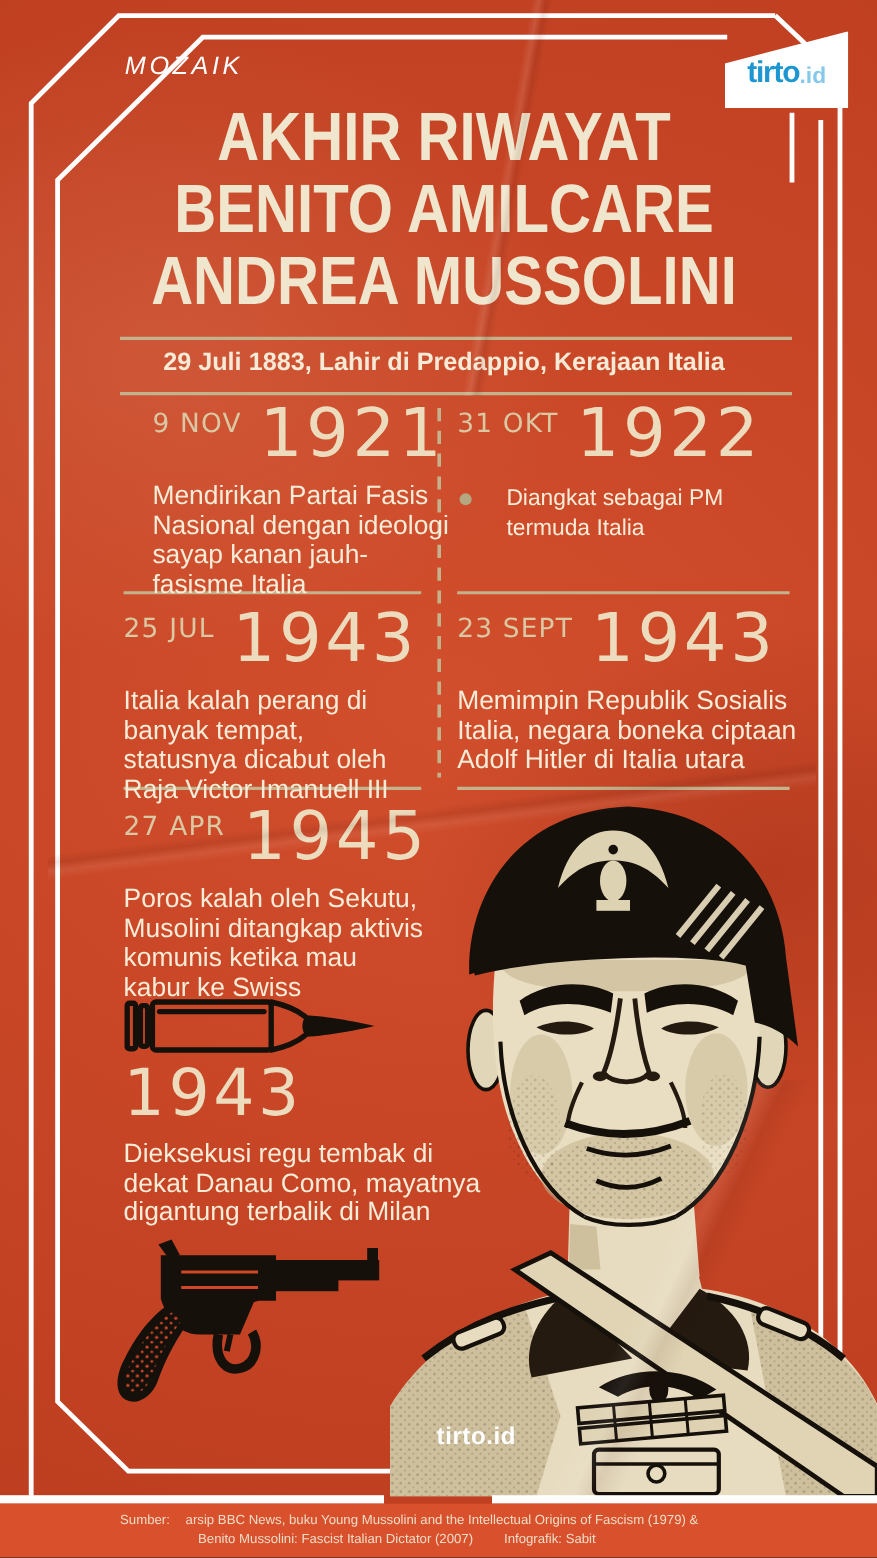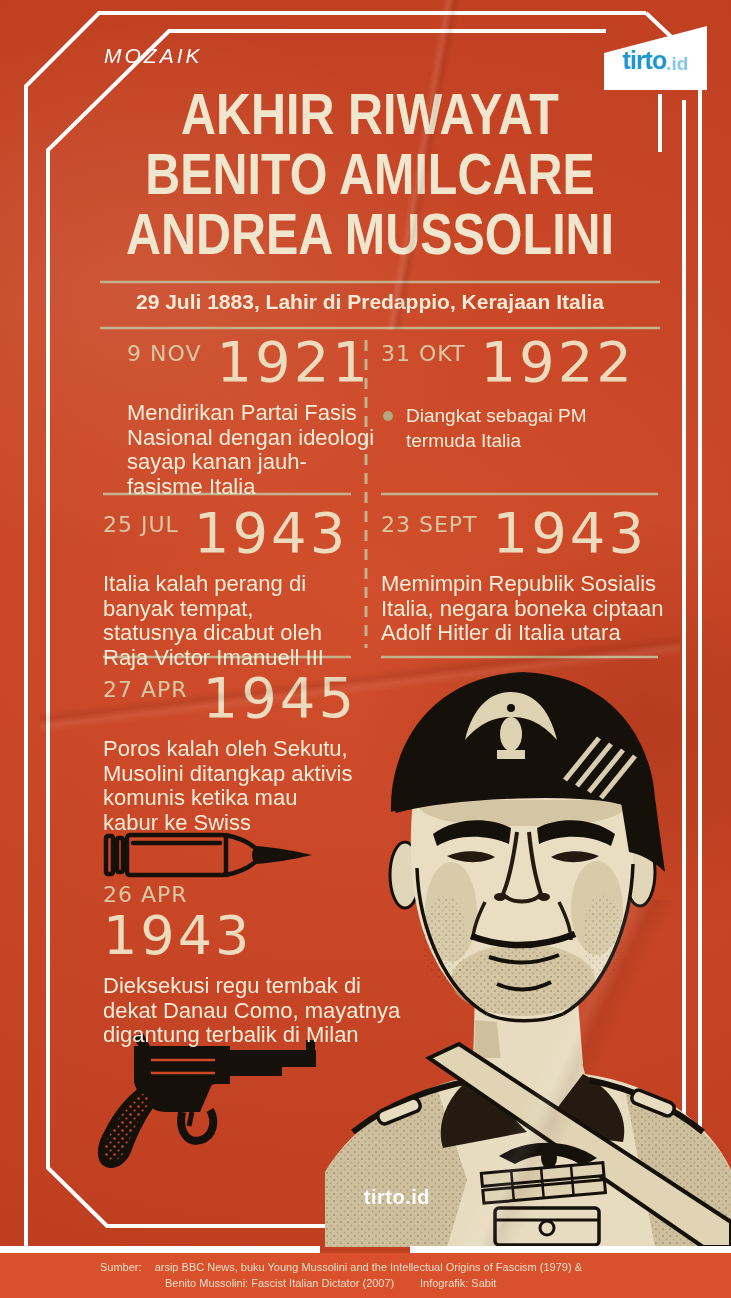--- a/index.html
+++ b/index.html
@@ -32,21 +32,21 @@
     transform:scaleX(.85);transform-origin:50% 0;}
   .birth{position:absolute;left:20px;top:290px;width:700px;z-index:3;text-align:center;
     color:#f5ead6;font-weight:700;font-size:21px;}
 
   .cell{position:absolute;z-index:3;}
   .daterow{display:flex;align-items:flex-start;}
   .dlabel{font-family:"DejaVu Sans",sans-serif;color:#d9c8a2;font-size:22px;letter-spacing:1px;padding-top:7px;margin-right:15px;white-space:nowrap;}
   .year{font-family:"DejaVu Sans",sans-serif;color:#ecdcbd;font-size:56px;line-height:56px;letter-spacing:3px;font-weight:400;}
   .body{color:#f6ecd8;font-size:22px;line-height:24.5px;margin-top:11px;}
   .bullets{margin-top:14px;}
-  .bullet{display:flex;margin-bottom:15px;}
+  .bullet{display:flex;margin-bottom:15px;gap:16px;}
   .dot{width:10px;height:10px;border-radius:50%;background:#b3a87f;margin:7px 13px 0 2px;flex:0 0 auto;}
   .btext{color:#f6ecd8;font-size:19px;line-height:24.5px;}
   .b1 .btext{max-width:200px;}
   .stack .dlabel{padding-top:0;margin:0;}
   .stack .year{margin-top:2px;}
 
   .band{position:absolute;top:1246px;height:7px;background:#fff;z-index:7;}
   .band.l{left:0;width:320px;}
   .band.r{left:410px;width:321px;}
   .bandlogo{position:absolute;left:300px;top:1186px;width:130px;z-index:8;text-align:right;color:#fff;font-weight:700;font-size:20px;letter-spacing:.5px;}
@@ -145,21 +145,20 @@
       <rect x="15" y="8" width="6" height="34" rx="2"></rect>
       <rect x="25" y="5" width="99" height="40" rx="3"></rect>
       <path d="M124 5 C 138 8 146 12 152 17"></path>
       <path d="M124 45 C 138 42 146 38 152 33"></path>
       <path d="M31 13 L 118 13"></path>
     </g>
     <path d="M153 16 C 172 17 198 22 210 25 C 198 28 172 33 153 34 C 149 28 149 22 153 16 Z" fill="#16100b"></path>
   </svg>
 
   <div class="cell stack" style="left:103px;top:882px;width:302px;">
-    <div class="dlabel">26 APR</div>
     <div class="year" style="font-size:54px;line-height:54px;">1943</div>
     <div class="body">Dieksekusi regu tembak di dekat Danau Como, mayatnya digantung terbalik di Milan</div>
   </div>
 
   <svg class="artsvg" style="left:88px;top:1032px;" width="242" height="142" viewBox="0 0 242 142">
     <defs>
       <pattern id="grippat" width="8" height="8" patternUnits="userSpaceOnUse">
         <circle cx="2.5" cy="2.5" r="1.3" fill="#cf4726"></circle>
         <circle cx="6.5" cy="6.5" r="1.1" fill="#cf4726"></circle>
       </pattern>

